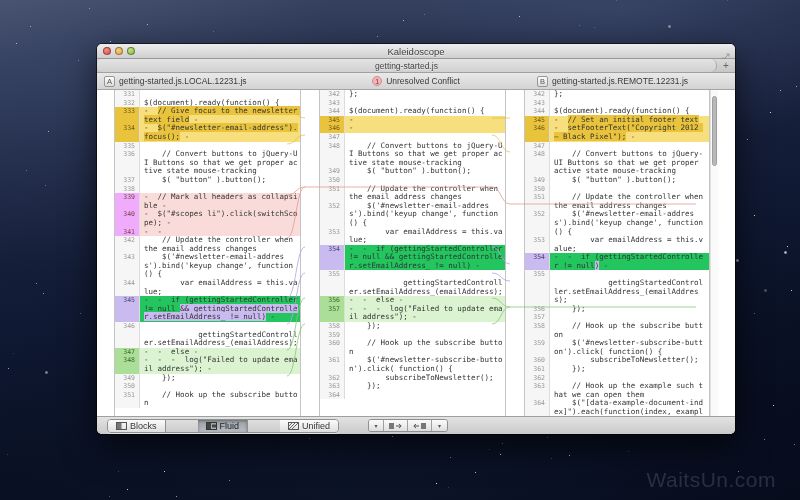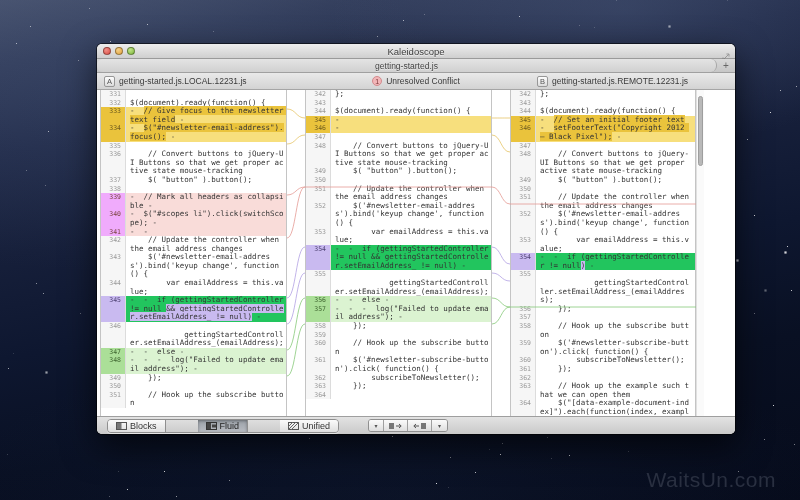--- a/index.html
+++ b/index.html
@@ -40,21 +40,21 @@
     background:linear-gradient(#fdfdfd,#dcdcdc); font-size:7.5px; color:#555; text-align:center;
     line-height:10px; margin:0 4px 0 7px; }
   .fh-left { display:flex; align-items:center; width:205px; }
   .fh-center { flex:1; display:flex; align-items:center; justify-content:center; gap:4px; }
   .conf-badge { width:10px; height:10px; border-radius:50%; background:#f2b6b8; border:1px solid #d28a8d;
     color:#79383a; font-size:7px; text-align:center; line-height:9px; }
   .fh-right { display:flex; align-items:center; width:205px; }
 
   
   .content { position:relative; flex:1 1 auto; background:#fff; overflow:hidden; }
-  .panes { position:absolute; inset:0 3px 0 3px; display:flex; }
+  .panes { position:absolute; inset:0 3px 0 3px; display:flex;justify-content:center; }
   .pane { width:187px; flex:0 0 auto; border-left:1px solid #c4c4c4; border-right:1px solid #c4c4c4;
     overflow:hidden; background:#fff; }
   .pane-gap { width:18px; flex:0 0 auto; }
   .pane.right { width:186px; }
   .scroll-rail { width:8px; flex:0 0 auto; border-left:1px solid #e0e0e0; position:relative; background:#fafafa; }
   .scroll-thumb { position:absolute; left:1px; width:5px; top:6px; height:70px; border-radius:3px;
     background:#b9b9b9; border:1px solid #9e9e9e; }
 
   .row { display:flex; font-family:"DejaVu Sans Mono", monospace; font-size:7.5px; line-height:8.6px; color:#333; }
   .ln { flex:0 0 25px; text-align:right; padding-right:4px; color:#999; font-size:6.5px;

